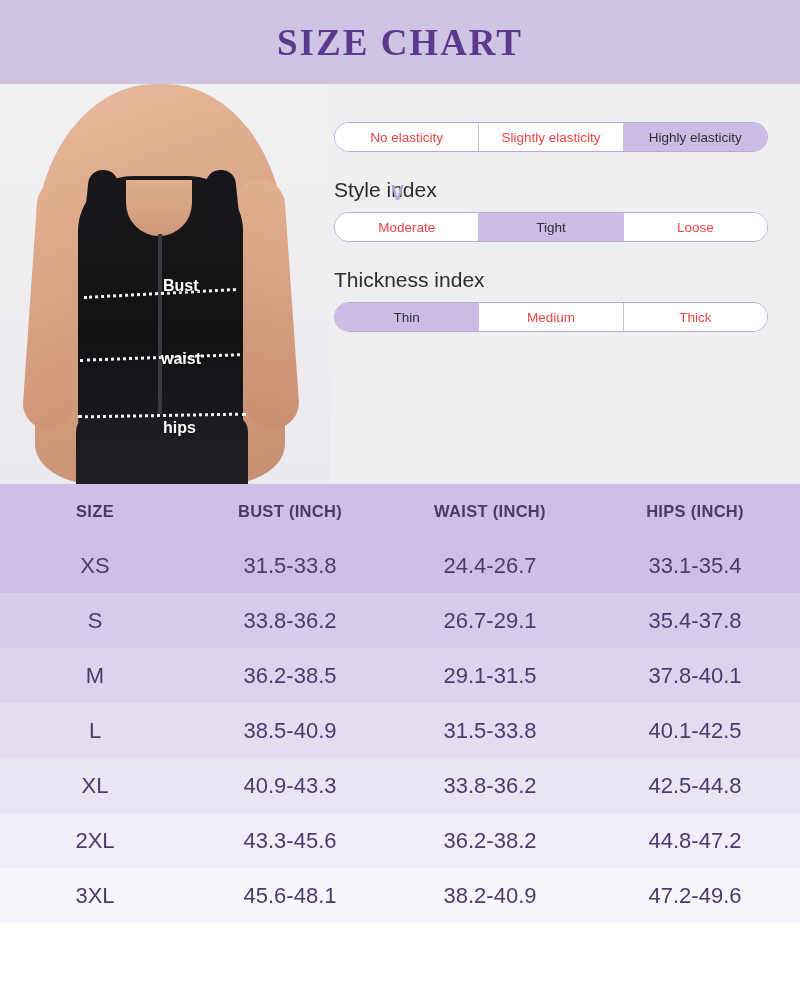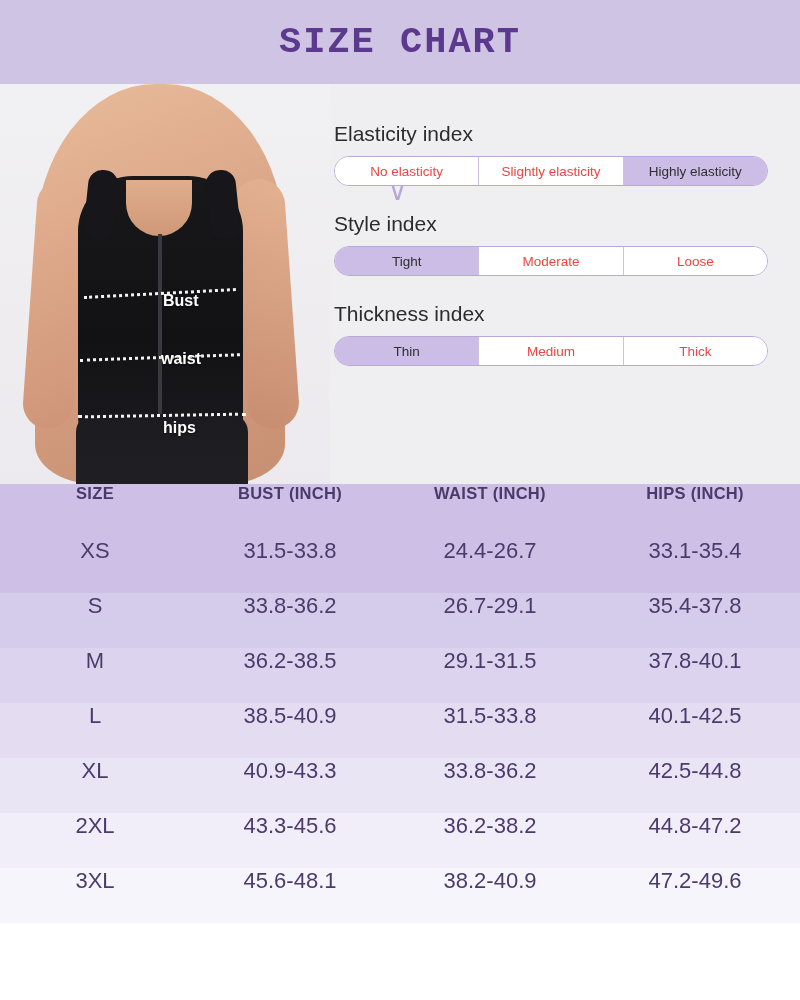--- a/index.html
+++ b/index.html
@@ -15,21 +15,21 @@
   .header {
     height: 84px;
     background: #cfc4e4;
     display: flex; align-items: center; justify-content: center;
   }
   .header-title {
     font-size: 37px;
     font-weight: bold;
     letter-spacing: 2px;
     color: #5b3a8e;
-    font-family: Liberation Mono, monospace;
+    font-family: Liberation Serif, serif;
   }
 
   
   .top {
     position: relative;
     height: 400px;
     background: #efeff1;
     display: flex;
   }
   .chevron {
@@ -106,21 +106,21 @@
   }
   .dots-bust  { left: 84px;  top: 208px; width: 152px; transform: rotate(-3deg); }
   .dots-waist { left: 80px;  top: 272px; width: 160px; transform: rotate(-2deg); }
   .dots-hips  { left: 78px;  top: 330px; width: 168px; transform: rotate(-1deg); }
   .meas-label {
     position: absolute;
     color: #fff; font-size: 16px; font-weight: bold;
     font-family: "Liberation Sans", sans-serif;
     text-shadow: 0 1px 2px rgba(0,0,0,.6);
   }
-  .lbl-bust  { left: 163px; top: 208px; }
+  .lbl-bust  { left: 163px; top: 193px; }
   .lbl-waist { left: 161px; top: 266px; }
   .lbl-hips  { left: 163px; top: 335px; }
 
   
   .indexes {
     flex: 1;
     padding: 38px 32px 0 4px;
   }
   .index-block { margin-bottom: 26px; }
   .index-title {
@@ -147,21 +147,21 @@
     white-space: nowrap;
   }
   .pill:last-child { border-right: none; }
   .pill.active { background: #cbbde6; color: #2f2f2f; }
 
   
   .table { width: 800px; }
   .row {
     display: flex;
     height: 55px;
-    align-items: flex-start;
+    align-items: center;
   }
   .row.header-row { height: 54px; background: #cdbfe6; }
   .cell {
     text-align: center;
     font-size: 22px;
     color: #4b3b6b;
     font-family: "Liberation Sans", sans-serif;
   }
   .row.header-row .cell {
     font-weight: bold;
@@ -212,33 +212,32 @@
 
         <div class="meas-label lbl-bust">Bust</div>
         <div class="meas-label lbl-waist">waist</div>
         <div class="meas-label lbl-hips">hips</div>
       </div>
     </div>
 
     <div class="indexes">
 
       <div class="index-block">
-        <div class="index-title">Elasticity index</div>
         <div class="pill-bar">
           <div class="pill">No elasticity</div>
           <div class="pill">Slightly elasticity</div>
           <div class="pill active">Highly elasticity</div>
         </div>
       </div>
 
       <div class="index-block">
         <div class="index-title">Style index</div>
         <div class="pill-bar">
+          <div class="pill">Moderate</div>
           <div class="pill active">Tight</div>
-          <div class="pill">Moderate</div>
           <div class="pill">Loose</div>
         </div>
       </div>
 
       <div class="index-block">
         <div class="index-title">Thickness index</div>
         <div class="pill-bar">
           <div class="pill active">Thin</div>
           <div class="pill">Medium</div>
           <div class="pill">Thick</div>

